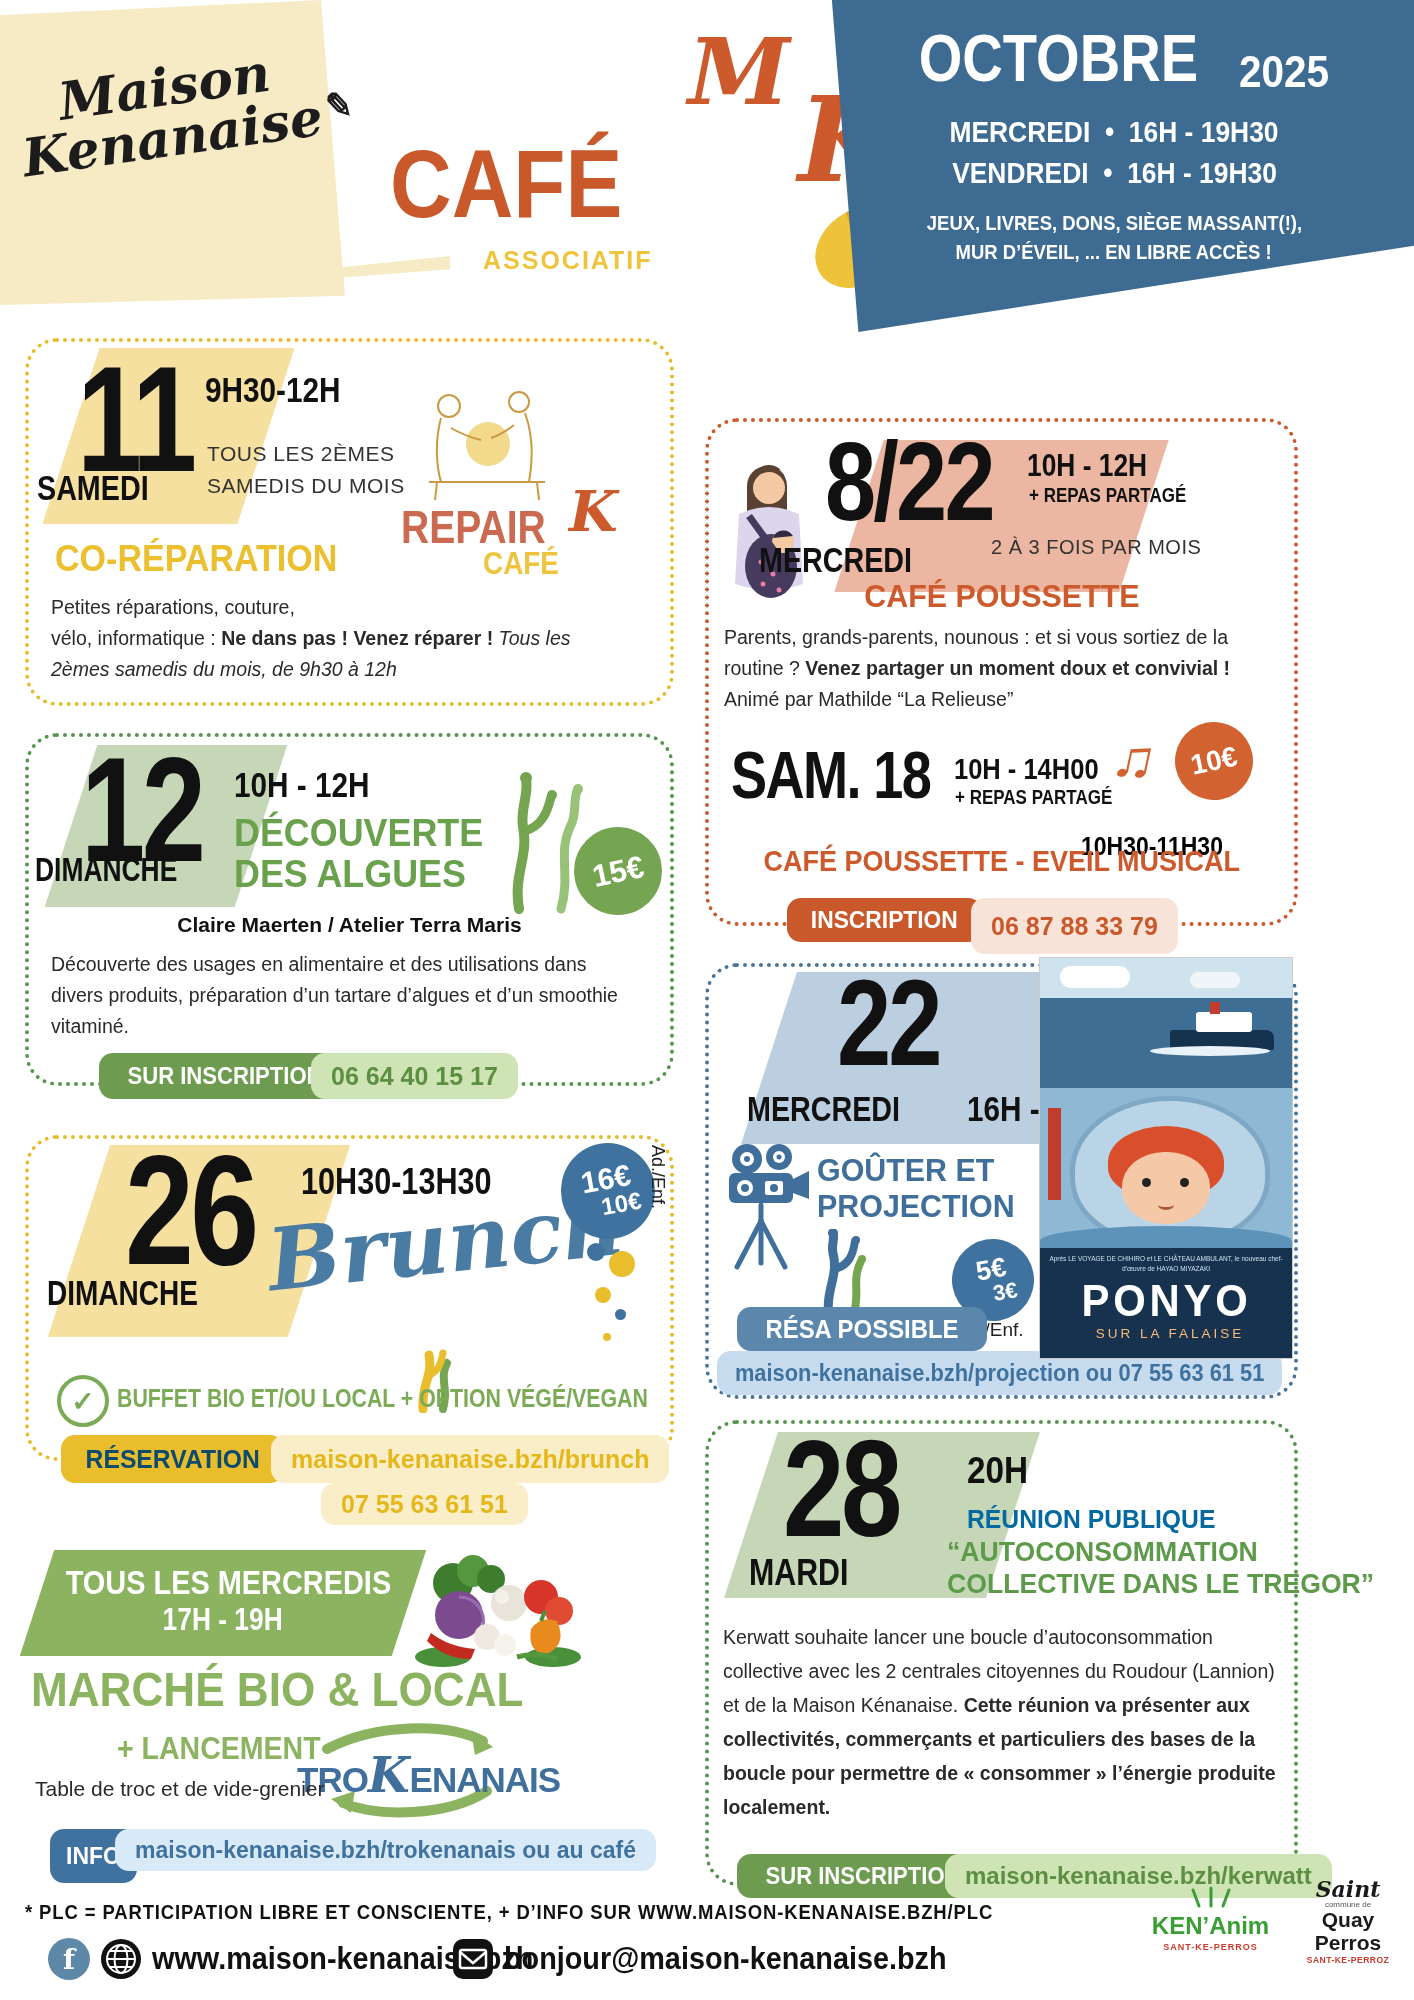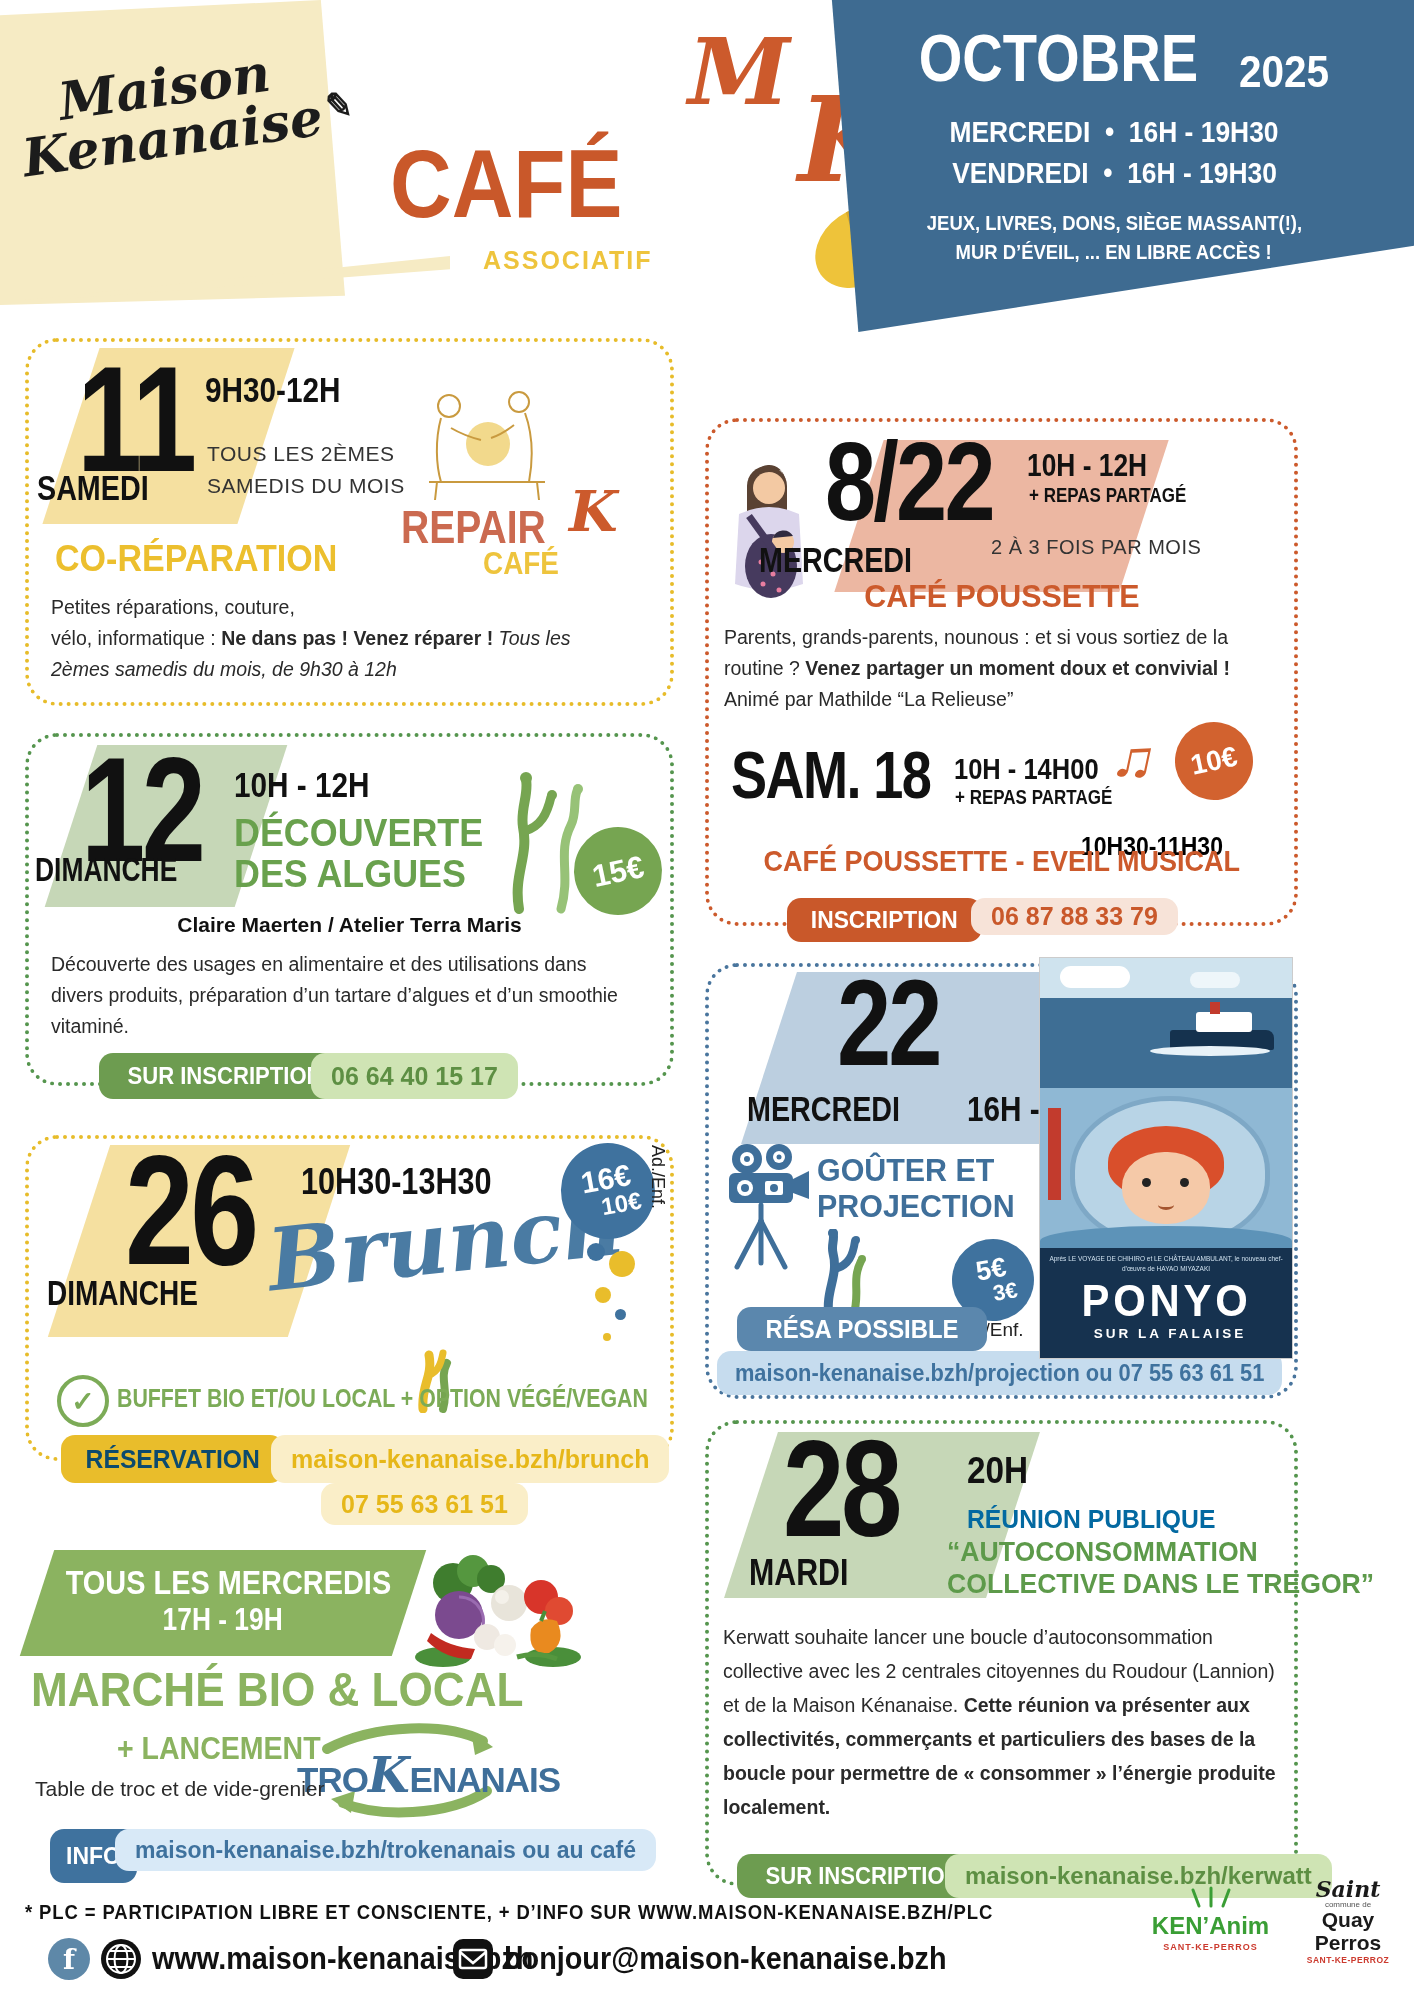--- a/index.html
+++ b/index.html
@@ -257,21 +257,21 @@
       <span class="cx" style="transform:scaleX(.85);">+ REPAS PARTAGÉ</span></div>
     <div class="abs" style="left:404px;top:302px;font-size:58px;color:#d2622f;transform:rotate(12deg);">♫</div>
     <div class="badge" style="left:466px;top:300px;width:78px;height:78px;background:#d2622f;transform:rotate(-12deg);font-size:28px;">10€</div>
     <div class="abs nw" style="left:372px;top:382px;font-size:25px;font-weight:900;color:#000000;margin-top:28px;">
       <span class="cx" style="transform:scaleX(.92);">10H30-11H30</span></div>
     <div class="abs nw" style="left:0;top:422px;width:100%;text-align:center;font-size:30px;font-weight:900;color:#cc5a2c;">
       <span class="cc" style="transform:scaleX(.9);">CAFÉ POUSSETTE - EVEIL MUSICAL</span></div>
     <div class="pill" style="left:78px;top:476px;height:44px;background:#c9582a;color:#fff;font-size:24px;">
       <span class="cc" style="transform:scaleX(.95);">INSCRIPTION</span>
       </div>
-    <div class="pill" style="left:262px;top:476px;height:37px;background:#f7e3d8;color:#c9582a;font-size:25px;">06 87 88 33 79</div>
+    <div class="pill" style="left:262px;top:476px;height:56px;background:#f7e3d8;color:#c9582a;font-size:25px;">06 87 88 33 79</div>
   </div>
 
   <div class="card" style="left:705px;top:963px;width:585px;height:428px;border-color:#49759d;">
     <div class="para" style="left:60px;top:5px;width:320px;height:172px;background:#bccfe0;"></div>
     <div class="abs n nw" style="left:128px;top:2px;font-size:122px;">
       <span class="cx" style="transform:scaleX(.8);">22</span></div>
     <div class="abs day nw" style="left:38px;top:122px;font-size:35px;">
       <span class="cx" style="transform:scaleX(.82);">MERCREDI</span></div>
     <div class="abs nw" style="left:258px;top:122px;font-size:35px;font-weight:900;color:#111;">
       <span class="cx" style="transform:scaleX(.85);">16H - 18H</span></div>
@@ -341,21 +341,21 @@
       <div class="abs" style="left:44px;top:52px;width:9px;height:9px;background:#222;border-radius:50%;"></div>
       <div class="abs" style="left:82px;top:52px;width:9px;height:9px;background:#222;border-radius:50%;"></div>
       <div class="abs" style="left:60px;top:74px;width:16px;height:7px;border-bottom:3px solid #a5552f;border-radius:50%;"></div>
     </div>
     <div class="abs" style="left:0;top:268px;width:100%;height:30px;background:#5d93b8;border-radius:50% 50% 0 0;"></div>
     <div class="abs" style="left:8px;top:150px;width:13px;height:92px;background:#c23b2d;"></div>
     <div class="abs" style="left:0;top:290px;width:100%;height:110px;background:#16324f;text-align:center;">
       <div style="margin-top:6px;padding:0 8px;font-size:6.5px;color:#cfe0ee;line-height:1.5;">Après LE VOYAGE DE CHIHIRO et LE CHÂTEAU AMBULANT, le nouveau chef-d’œuvre de HAYAO MIYAZAKI</div>
       <div class="nw" style="font-size:44px;font-weight:900;color:#fff;letter-spacing:4px;margin-top:2px;">
         <span class="cc" style="transform:scaleX(.95);">PONYO</span></div>
-      <div class="nw" style="font-size:13.5px;font-weight:700;color:#ffffff;letter-spacing:3px;margin-left:8px;">SUR LA FALAISE</div>
+      <div class="nw" style="font-size:13.5px;font-weight:400;color:#fdba74;letter-spacing:3px;margin-left:8px;">SUR LA FALAISE</div>
     </div>
   </div>
 
   <div class="card" style="left:705px;top:1420px;width:585px;height:458px;border-color:#55954e;">
     <div class="para" style="left:42px;top:8px;width:262px;height:166px;background:#c6d7b7;"></div>
     <div class="abs n nw" style="left:74px;top:2px;font-size:138px;">
       <span class="cx" style="transform:scaleX(.8);">28</span></div>
     <div class="abs day nw" style="left:40px;top:128px;font-size:37px;">
       <span class="cx" style="transform:scaleX(.82);">MARDI</span></div>
     <div class="abs nw" style="left:258px;top:26px;font-size:37px;font-weight:900;color:#111;">

